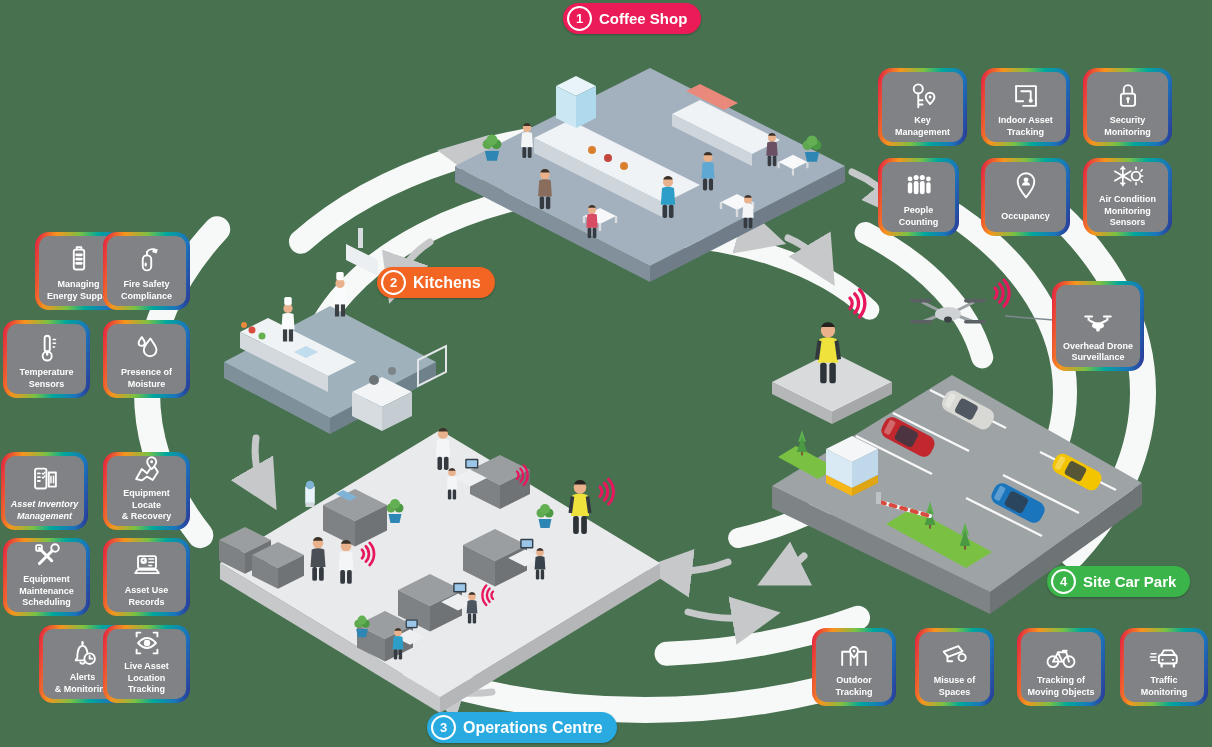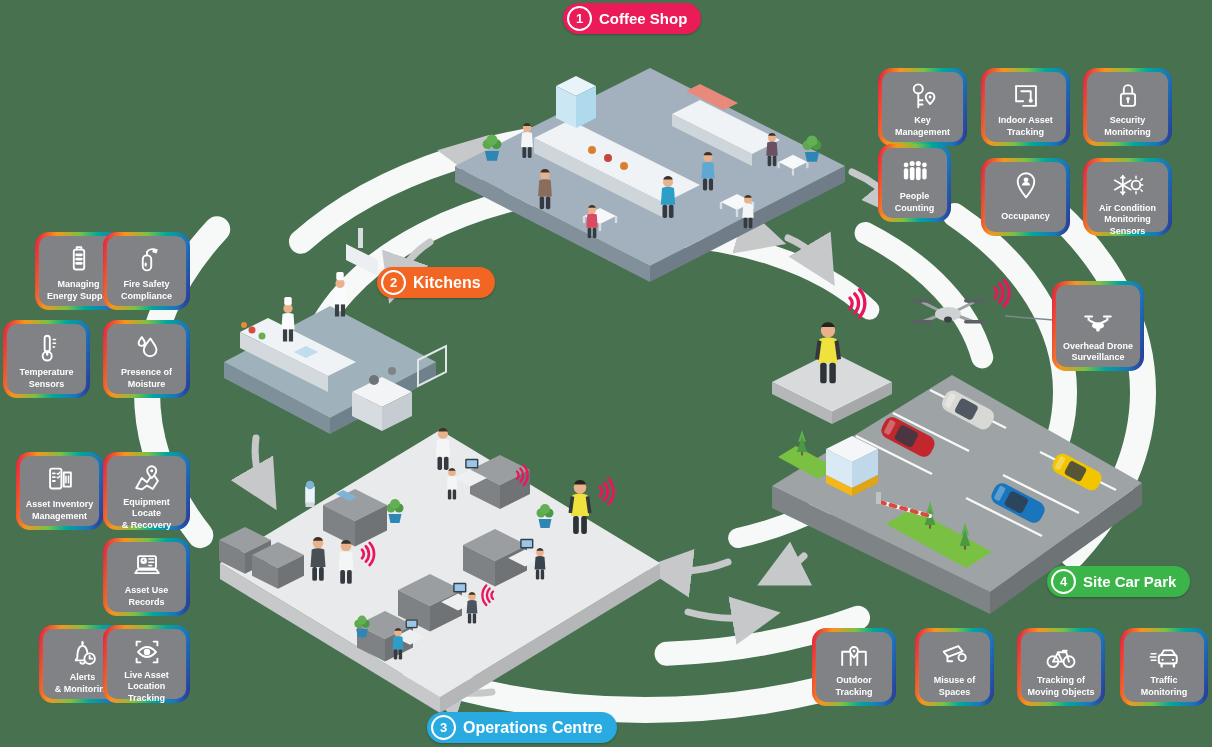--- a/index.html
+++ b/index.html
@@ -6,21 +6,21 @@
   body{font-family:"Liberation Sans","DejaVu Sans",sans-serif;}
   #stage{position:relative;width:1212px;height:747px;background:#47714F;overflow:hidden;}
   #scene{position:absolute;left:0;top:0;z-index:1;}
 
   
   .tile{
     position:absolute;z-index:3;width:87px;height:78px;box-sizing:border-box;
     border:4px solid transparent;border-radius:14px;
     background:linear-gradient(#808285,#808285) padding-box,
                linear-gradient(100deg,#E21A45 0%,#F7941D 22%,#7AC143 45%,#00A79D 63%,#1B75BC 85%,#2E3192 100%) border-box;
-    display:flex;flex-direction:column;align-items:center;justify-content:space-between;
+    display:flex;flex-direction:column;align-items:center;justify-content:flex-end;
     padding-top:6px;
   }
   .tile.lg{width:92px;height:90px;padding-top:22px;}
   .tile-icon{height:36px;display:flex;align-items:center;justify-content:center;}
   .tile-icon svg{stroke:#fff;fill:none;stroke-width:2;stroke-linecap:round;stroke-linejoin:round;}
   .tile-label{
     flex:1;display:flex;align-items:center;text-align:center;
     color:#fff;font-weight:bold;font-size:9px;line-height:1.25;white-space:pre-line;padding:1px 2px 4px;
   }
 
@@ -344,21 +344,21 @@
 <div class="tile" style="left:103px;top:320px;">
   <div class="tile-icon">
         <svg width="34" height="34" viewBox="0 0 36 36">
           <path d="M21.5 8c3.8 5.4 6.5 8.3 6.5 12a6.7 6.7 0 0 1-13.4 0c0-3.7 3.1-6.6 6.9-12z"></path>
           <path d="M12.5 6.5c1.9 2.7 3.2 4.1 3.2 6a3.3 3.3 0 0 1-6.6 0c0-1.9 1.5-3.3 3.4-6z"></path>
         </svg>
       </div>
   <div class="tile-label">Presence of
 Moisture</div>
 </div>
-<div class="tile" style="left:16px;top:452px;">
+<div class="tile" style="left:1px;top:452px;font-style:italic;">
   <div class="tile-icon">
         <svg width="34" height="34" viewBox="0 0 36 36">
           <rect x="7.5" y="6" width="12" height="21" rx="2"></rect>
           <path d="M10.5 11h2M10.5 15h2M10.5 19h2"></path>
           <path d="M15 11l1 1 1.8-2.2M15 15l1 1 1.8-2.2" stroke-width="1.4"></path>
           <rect x="22" y="10" width="7.5" height="15"></rect>
           <path d="M24.3 14v7M27 14v7" stroke-width="1.6"></path>
         </svg>
       </div>
   <div class="tile-label">Asset Inventory
@@ -368,20 +368,33 @@
   <div class="tile-icon">
         <svg width="34" height="34" viewBox="0 0 36 36">
           <path d="M6.5 27.5l6-10.5 5.5 4.5 6.5-9 5 7.5-5.5 8.5-6-3.5-5.5 4z"></path>
           <path d="M23 4.5a4.8 4.8 0 0 1 4.8 4.8c0 3-4.8 7.7-4.8 7.7s-4.8-4.7-4.8-7.7A4.8 4.8 0 0 1 23 4.5z" fill="#808285"></path>
           <circle cx="23" cy="9.3" r="1.6" fill="#fff" stroke="none"></circle>
         </svg>
       </div>
   <div class="tile-label">Equipment Locate
 &amp; Recovery</div>
 </div>
+<div class="tile" style="left:3px;top:538px;">
+  <div class="tile-icon">
+        <svg width="34" height="34" viewBox="0 0 36 36">
+          <circle cx="26.5" cy="9.5" r="4"></circle>
+          <path d="M23.5 12.5L10 26" stroke-width="3.2"></path>
+          <path d="M10 10l13 13" stroke-width="3.2"></path>
+          <rect x="6.5" y="6.5" width="6" height="6" rx="1.2"></rect>
+        </svg>
+      </div>
+  <div class="tile-label">Equipment
+Maintenance
+Scheduling</div>
+</div>
 <div class="tile" style="left:103px;top:538px;">
   <div class="tile-icon">
         <svg width="34" height="34" viewBox="0 0 36 36">
           <rect x="8.5" y="7.5" width="19" height="13" rx="1.5"></rect>
           <circle cx="14.5" cy="12.5" r="2.4"></circle>
           <path d="M13.2 13l1 1 2-2.4" stroke-width="1.3"></path>
           <path d="M20 10.5h5M20 14h5M20 17.5h3" stroke-width="1.6"></path>
           <path d="M5.5 25.5h25l-2.5-3.5h-20z"></path>
         </svg>
       </div>
@@ -442,21 +455,21 @@
         <svg width="34" height="34" viewBox="0 0 36 36">
           <rect x="10.5" y="15.5" width="15" height="13" rx="2.5"></rect>
           <path d="M13.5 15.5V11a4.5 4.5 0 0 1 9 0v4.5"></path>
           <circle cx="18" cy="21" r="1.9" fill="#fff" stroke="none"></circle>
           <path d="M18 22.5V25" stroke-width="1.8"></path>
         </svg>
       </div>
   <div class="tile-label">Security
 Monitoring</div>
 </div>
-<div class="tile" style="left:878px;top:144px;width:73px;">
+<div class="tile" style="left:878px;top:158px;width:81px;">
   <div class="tile-icon">
         <svg width="34" height="34" viewBox="0 0 36 36">
           <g fill="#fff" stroke="none">
             <circle cx="8.5" cy="10.5" r="2.5"></circle>
             <rect x="6.2" y="14" width="4.6" height="12" rx="2.2"></rect>
             <circle cx="15" cy="9" r="2.7"></circle>
             <rect x="12.5" y="12.8" width="5" height="14" rx="2.4"></rect>
             <circle cx="21.5" cy="9" r="2.7"></circle>
             <rect x="19" y="12.8" width="5" height="14" rx="2.4"></rect>
             <circle cx="28" cy="10.5" r="2.5"></circle>

